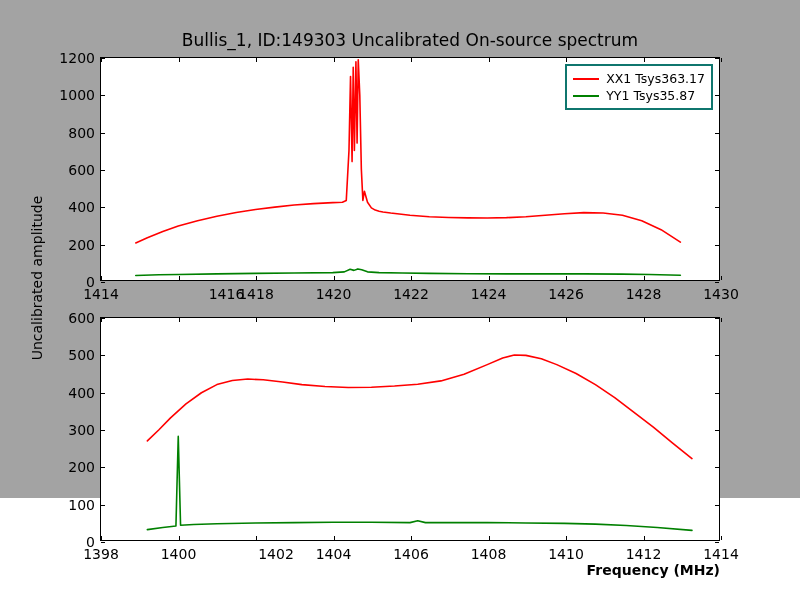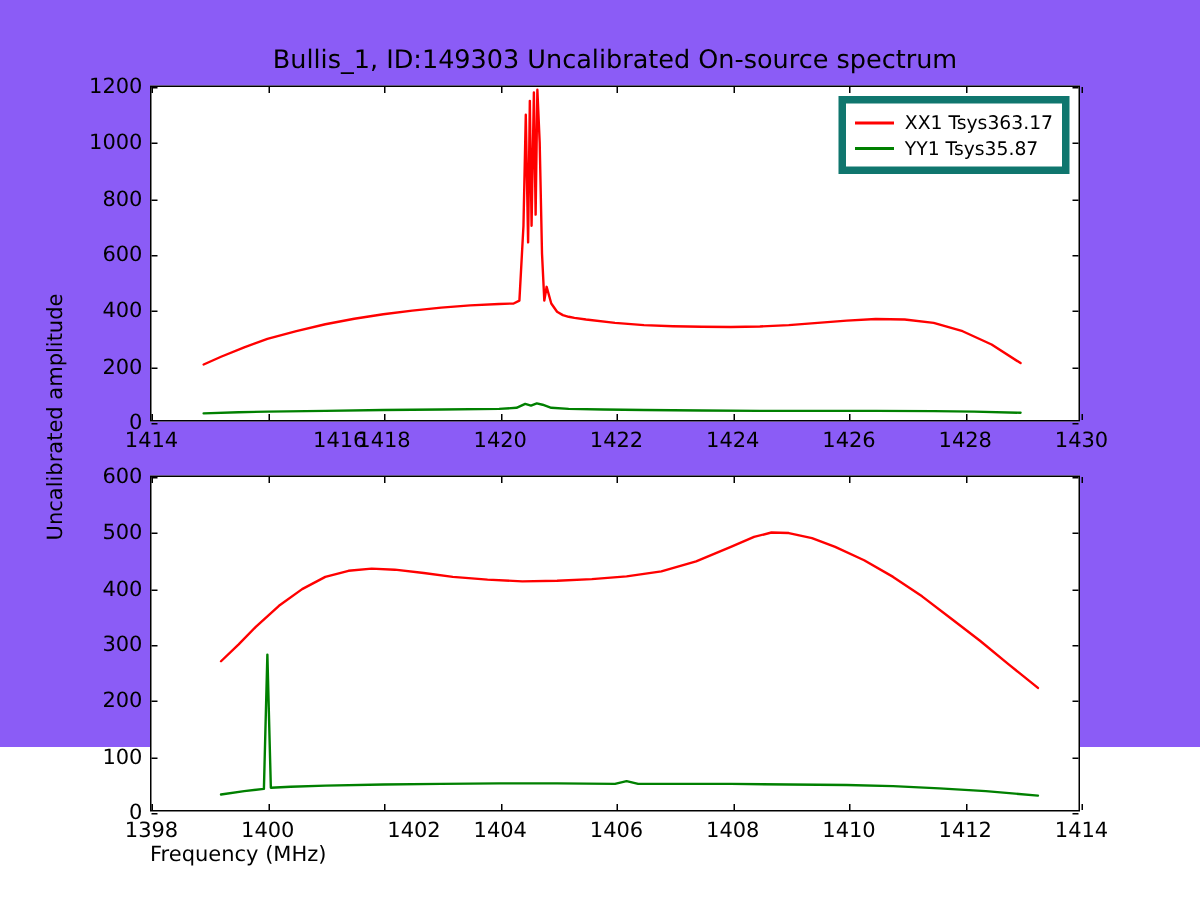--- a/index.html
+++ b/index.html
@@ -12,21 +12,21 @@
     height: 600px;
     position: relative;
     font-family: "DejaVu Sans", sans-serif;
     overflow: hidden;
   }
   #figure {
     position: absolute;
     left: 0; top: 0;
     width: 800px;
     height: 498px;
-    background: #8b5cf6;
+    background: #a3a3a3;
   }
   .title {
     position: absolute;
     left: 100px;
     top: 30px;
     width: 620px;
     text-align: center;
     font-size: 17px;
     color: #000000;
     white-space: nowrap;
@@ -40,23 +40,24 @@
     font-size: 14px;
     color: #000000;
     transform: rotate(-90deg);
     transform-origin: center center;
   }
   .xlabel {
     position: absolute;
     left: 100px;
     top: 562px;
     width: 620px;
-    text-align: left;
-    font-size: 14px;
-    color: #000000;
+    text-align: right;
+    font-size: 14px;
+    color: #000000;
+    font-weight: bold;
   }
   .axes {
     position: absolute;
     box-sizing: border-box;
     border: 1px solid #000000;
     background: #ffffff;
     overflow: visible;
   }
   #axes-top {
     left: 100px;
@@ -122,21 +123,21 @@
     top: 0;
     width: 1px;
     height: 4px;
     background: #000000;
   }
   .legend {
     position: absolute;
     right: 6px;
     top: 6px;
     box-sizing: border-box;
-    border: 5px solid #0f766e;
+    border: 2px solid #0f766e;
     background: #ffffff;
     padding: 4px 6px 4px 6px;
     z-index: 5;
   }
   .legend-row {
     display: flex;
     align-items: center;
     height: 17px;
     white-space: nowrap;
   }

